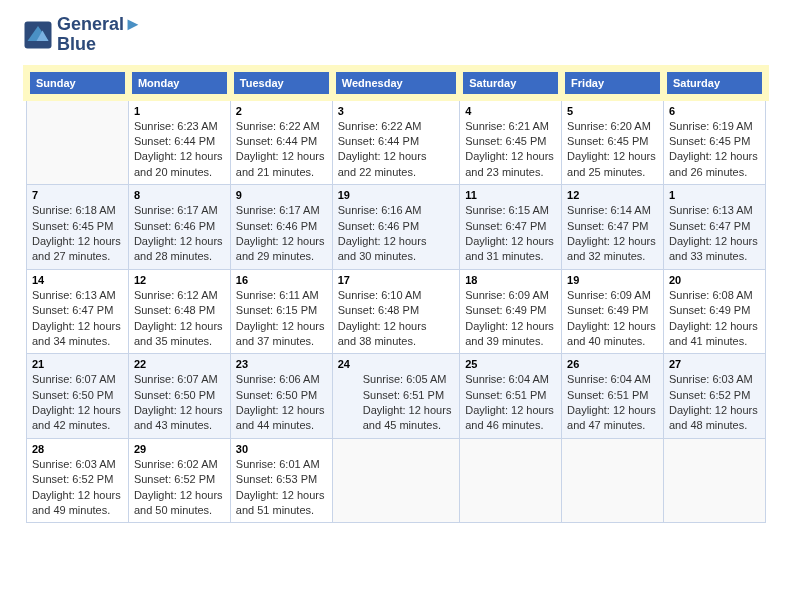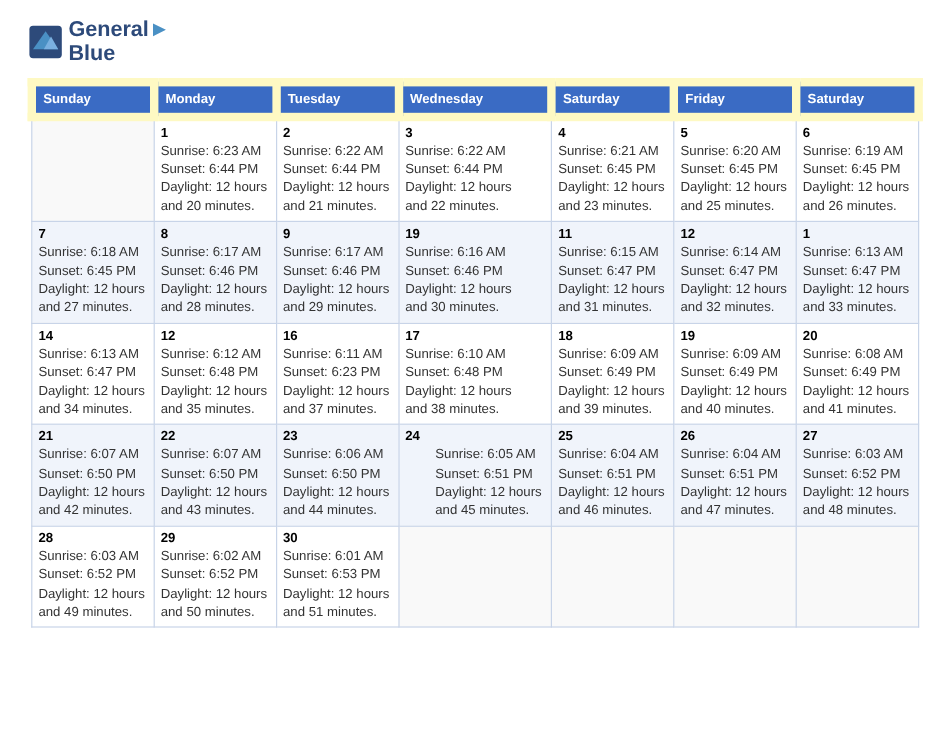--- a/index.html
+++ b/index.html
@@ -242,21 +242,21 @@
           <td>
             <span class="day-num">12</span>
             <div class="cell-content" style="white-space: pre-line;">Sunrise: 6:12 AM
 Sunset: 6:48 PM
 Daylight: 12 hours
 and 35 minutes.</div>
           </td>
           <td>
             <span class="day-num">16</span>
             <div class="cell-content" style="white-space: pre-line;">Sunrise: 6:11 AM
-Sunset: 6:23 PM
+Sunset: 6:15 PM
 Daylight: 12 hours
 and 37 minutes.</div>
           </td>
           <td>
             <span class="day-num">17</span>
             <div class="cell-content" style="white-space: pre-line;">Sunrise: 6:10 AM
 Sunset: 6:48 PM
 Daylight: 12 hours
 and 38 minutes.</div>
           </td>

